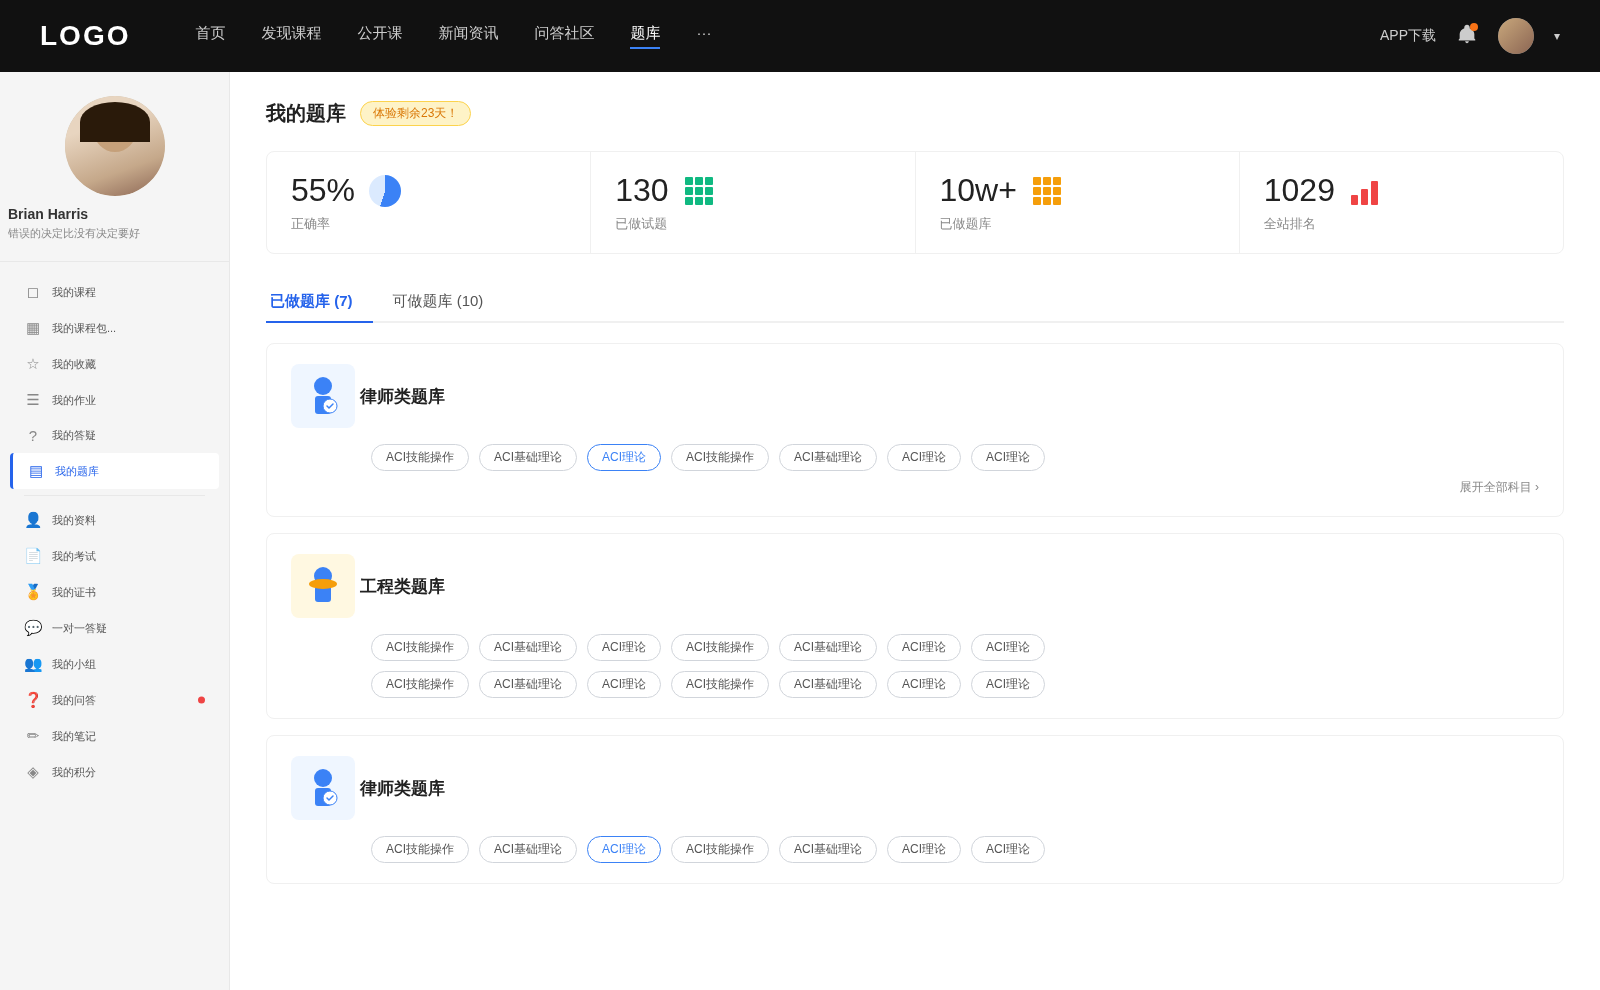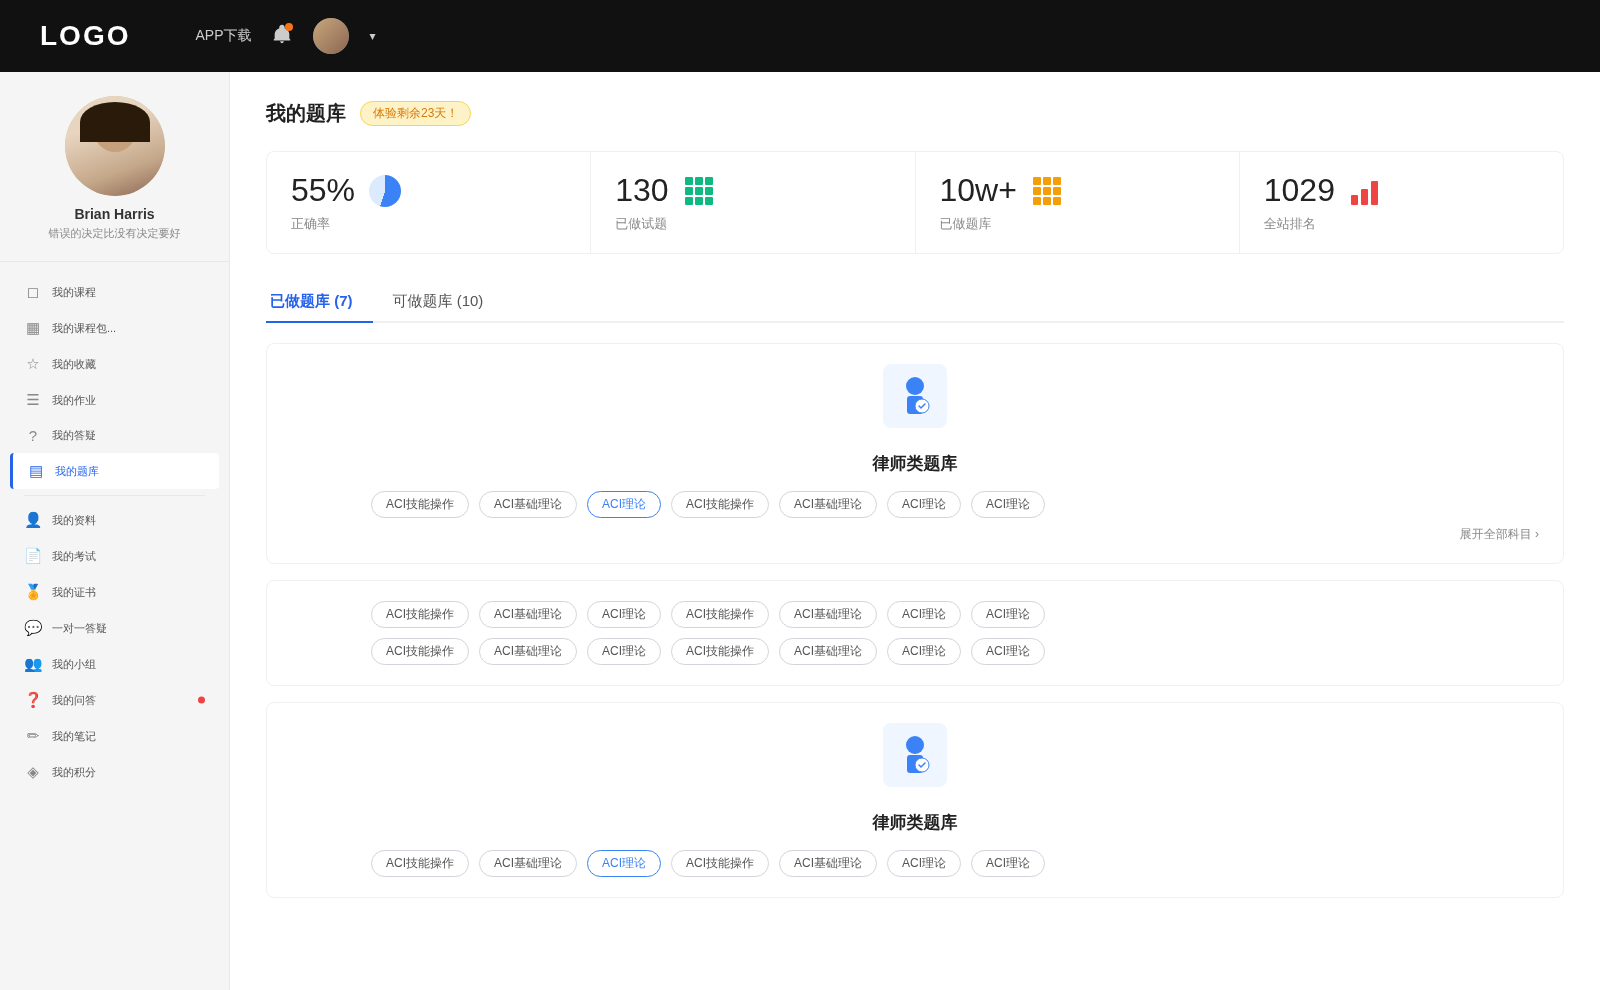--- a/index.html
+++ b/index.html
@@ -18,21 +18,21 @@
     .bell-dot { position: absolute; top: 0; right: 0; width: 8px; height: 8px; background: #f97316; border-radius: 50%; }
     .nav-avatar { width: 36px; height: 36px; border-radius: 50%; background: #888; overflow: hidden; display: flex; align-items: center; justify-content: center; cursor: pointer; }
     .nav-avatar-img { width: 36px; height: 36px; border-radius: 50%; background: linear-gradient(135deg, #c9a87c, #8b6553); }
     .nav-chevron { color: #ccc; font-size: 12px; cursor: pointer; }
 
     
     .layout { display: flex; height: calc(990px - 72px); }
 
     
     .sidebar { width: 230px; background: #f5f5f5; padding: 24px 0; flex-shrink: 0; border-right: 1px solid #e8e8e8; }
-    .sidebar-profile { text-align: center; padding: 0 8px 20px; border-bottom: 1px solid #e8e8e8; margin-bottom: 12px; }
+    .sidebar-profile { padding: 0 8px 20px; border-bottom: 1px solid #e8e8e8; margin-bottom: 12px; }
     .avatar-circle { width: 100px; height: 100px; border-radius: 50%; margin: 0 auto 10px; background: #d4c5b0; overflow: hidden; display: flex; align-items: center; justify-content: center; }
     .avatar-inner { width: 100px; height: 100px; border-radius: 50%; background: linear-gradient(160deg, #e8d5c0 30%, #c5a88a 70%, #8b6553 100%); position: relative; }
     
     .avatar-inner::before { content: ''; position: absolute; width: 42px; height: 42px; background: #c5a07a; border-radius: 50%; top: 14px; left: 29px; }
     .avatar-inner::after { content: ''; position: absolute; width: 70px; height: 40px; background: #2a1a0a; border-radius: 50% 50% 0 0; top: 6px; left: 15px; }
     .profile-name { font-size: 14px; color: #333; font-weight: 600; margin-bottom: 4px; }
     .profile-motto { font-size: 11px; color: #888; }
     .sidebar-menu { padding: 0 10px; }
     .menu-item { display: flex; align-items: center; gap: 10px; padding: 9px 14px; border-radius: 4px; cursor: pointer; color: #555; font-size: 13px; position: relative; }
     .menu-item.active { color: #2563eb; background: #fff; border-left: 3px solid #2563eb; }
@@ -69,41 +69,50 @@
     .bar-icon span { background: #ef4444; width: 7px; border-radius: 1px; }
 
     
     .tabs { display: flex; gap: 0; margin-bottom: 20px; border-bottom: 2px solid #f0f0f0; }
     .tab { padding: 10px 20px 10px 4px; font-size: 15px; cursor: pointer; color: #555; position: relative; margin-right: 16px; }
     .tab.active { color: #2563eb; font-weight: 600; }
     .tab.active::after { content: ''; position: absolute; bottom: -2px; left: 0; width: 100%; height: 2px; background: #2563eb; }
 
     
     .qbank-card { border: 1px solid #f0f0f0; border-radius: 8px; padding: 20px 24px; margin-bottom: 16px; }
-    .qbank-header { display: flex; align-items: center; gap: 24px; margin-bottom: 16px; flex-direction: column; }
+    .qbank-header { display: flex; align-items: center; gap: 5px; margin-bottom: 16px; }
     .qbank-icon { width: 64px; height: 64px; background: #eff6ff; border-radius: 8px; display: flex; align-items: center; justify-content: center; flex-shrink: 0; }
     .qbank-title { font-size: 17px; font-weight: 600; color: #222; }
     .qbank-tags { display: flex; flex-wrap: wrap; gap: 10px; margin-left: 80px; }
     .tag { padding: 4px 14px; border-radius: 20px; font-size: 12px; border: 1px solid #d1d5db; color: #555; cursor: pointer; white-space: nowrap; }
     .tag.active { border: 1.5px solid #3b82f6; color: #3b82f6; background: #fff; }
     .expand-link { text-align: right; color: #888; font-size: 12px; cursor: pointer; margin-top: 8px; }
     .collapse-link { text-align: right; color: #888; font-size: 12px; cursor: pointer; margin-top: 8px; }
 
     
     .lawyer-svg { width: 48px; height: 48px; }
     .engineer-svg { width: 48px; height: 48px; }
 
     
     .tags-extra-row { display: flex; flex-wrap: wrap; gap: 10px; margin-left: 80px; margin-top: 10px; }
   </style>
 </head>
 <body>
 
 <nav class="navbar">
   <div class="nav-logo">LOGO</div>
+  <div class="nav-links">
+    <span class="nav-link">首页</span>
+    <span class="nav-link">发现课程</span>
+    <span class="nav-link">公开课</span>
+    <span class="nav-link">新闻资讯</span>
+    <span class="nav-link">问答社区</span>
+    <span class="nav-link active">题库</span>
+    <span class="nav-link">···</span>
+  </div>
   <div class="nav-right">
     <span class="nav-app">APP下载</span>
     <div class="nav-bell">
       <svg viewBox="0 0 24 24" fill="#ccc" width="22" height="22">
           <path d="M12 2C10.3 2 9 3.3 9 5c0 .2 0 .4.1.6C6.2 6.5 4 9 4 12v5l-1 1v1h18v-1l-1-1v-5c0-3-2.2-5.5-5.1-6.4.1-.2.1-.4.1-.6 0-1.7-1.3-3-3-3zm0 20c1.1 0 2-.9 2-2h-4c0 1.1.9 2 2 2z"></path>
         </svg>
       <div class="bell-dot"></div>
     </div>
     <div class="nav-avatar">
       <div class="nav-avatar-img"></div>
@@ -278,20 +287,31 @@
         <span class="tag active">ACI理论</span>
         <span class="tag">ACI技能操作</span>
         <span class="tag">ACI基础理论</span>
         <span class="tag">ACI理论</span>
         <span class="tag">ACI理论</span>
       </div>
       <div class="expand-link">展开全部科目 ›</div>
     </div>
 
     <div class="qbank-card">
+      <div class="qbank-header">
+        <div class="qbank-icon" style="background:#fff8e1;">
+          <svg class="engineer-svg" viewBox="0 0 48 48" fill="none">
+            <circle cx="24" cy="14" r="9" fill="#3b82f6"></circle>
+            <rect x="16" y="24" width="16" height="16" rx="3" fill="#3b82f6"></rect>
+            <path d="M10 22 Q24 18 38 22" fill="#f59e0b" stroke="#f59e0b" stroke-width="0"></path>
+            <ellipse cx="24" cy="22" rx="14" ry="5" fill="#f59e0b"></ellipse>
+          </svg>
+        </div>
+        <span class="qbank-title">工程类题库</span>
+      </div>
       <div class="qbank-tags">
         <span class="tag">ACI技能操作</span>
         <span class="tag">ACI基础理论</span>
         <span class="tag">ACI理论</span>
         <span class="tag">ACI技能操作</span>
         <span class="tag">ACI基础理论</span>
         <span class="tag">ACI理论</span>
         <span class="tag">ACI理论</span>
       </div>
       <div class="tags-extra-row">

